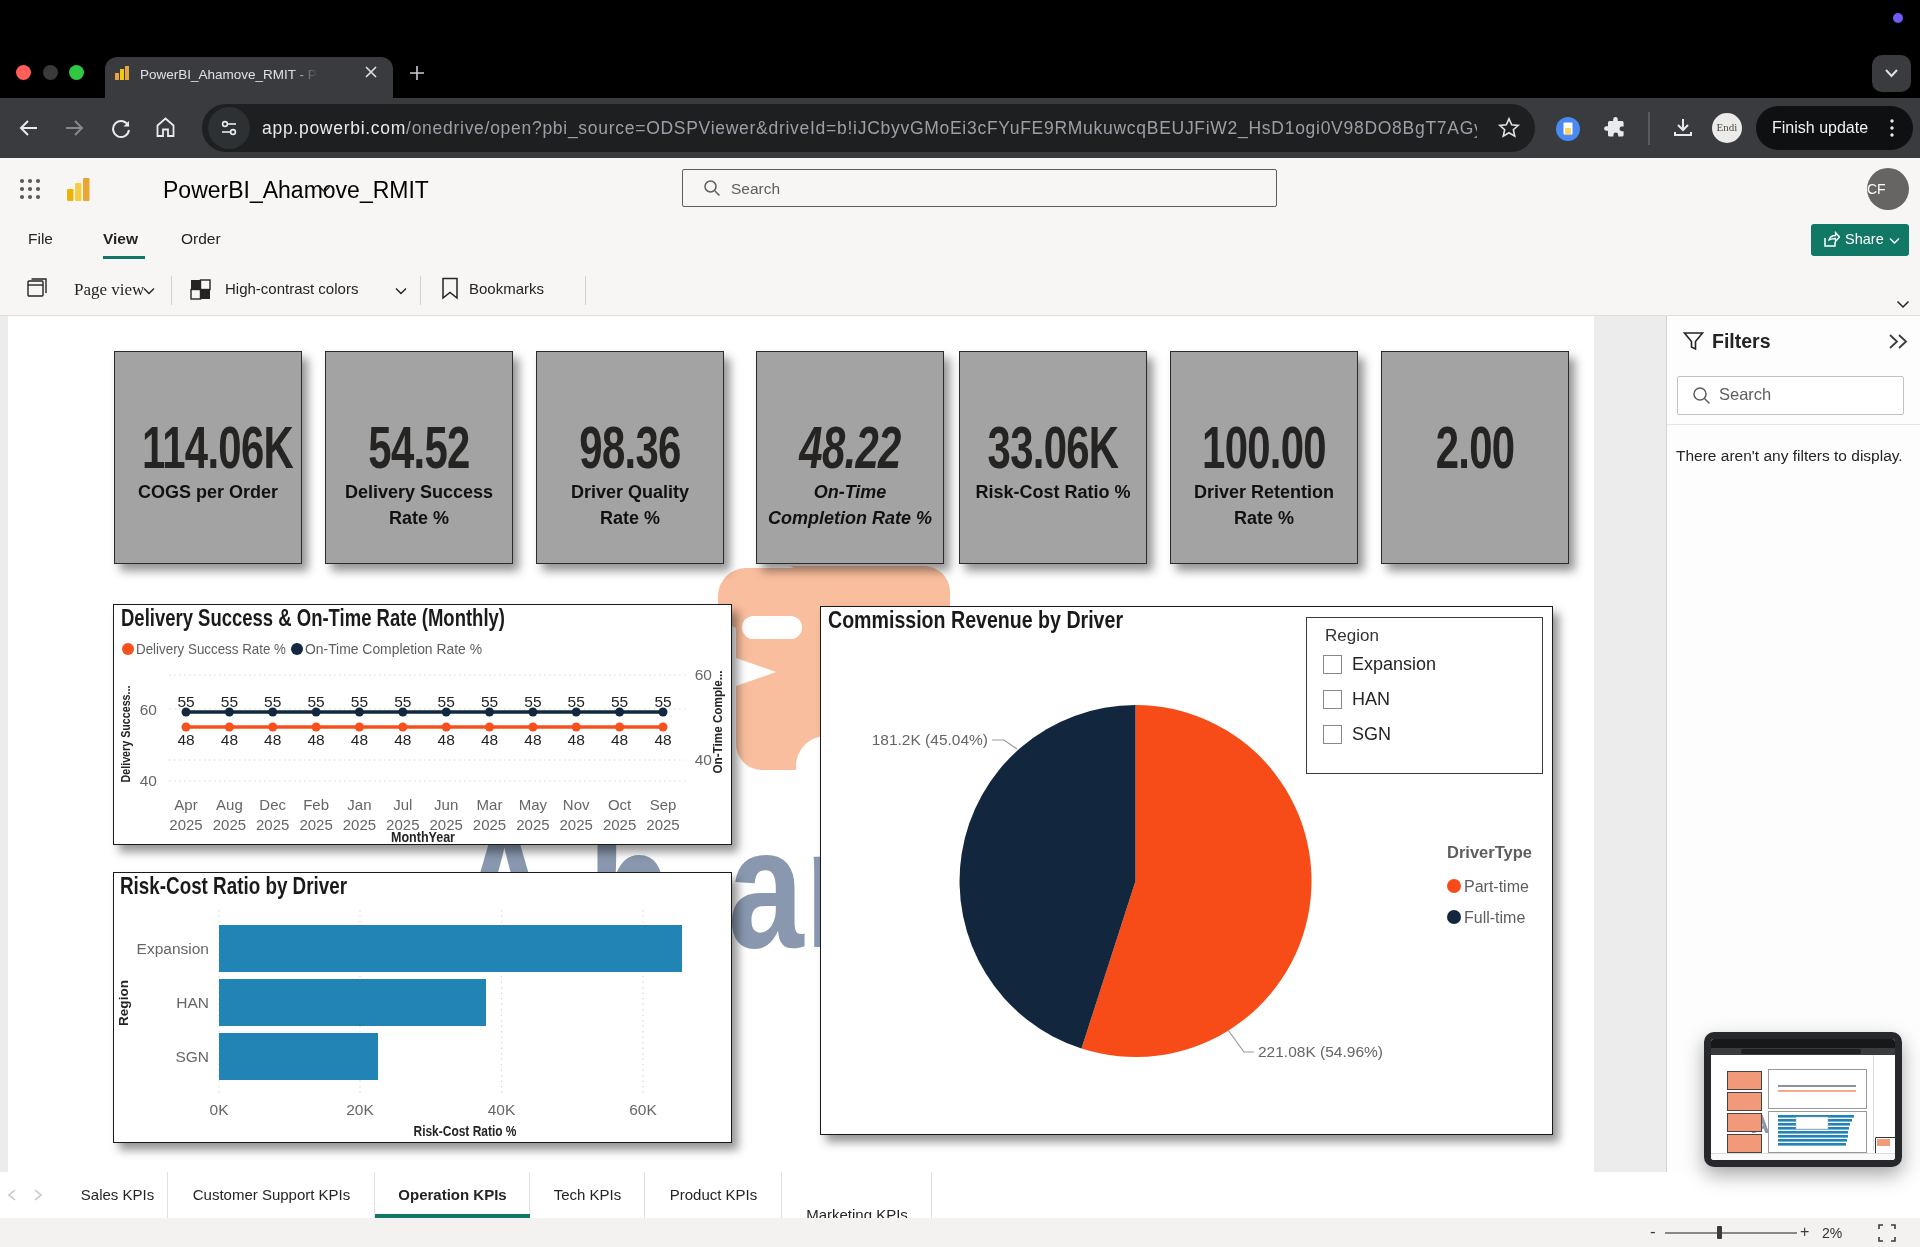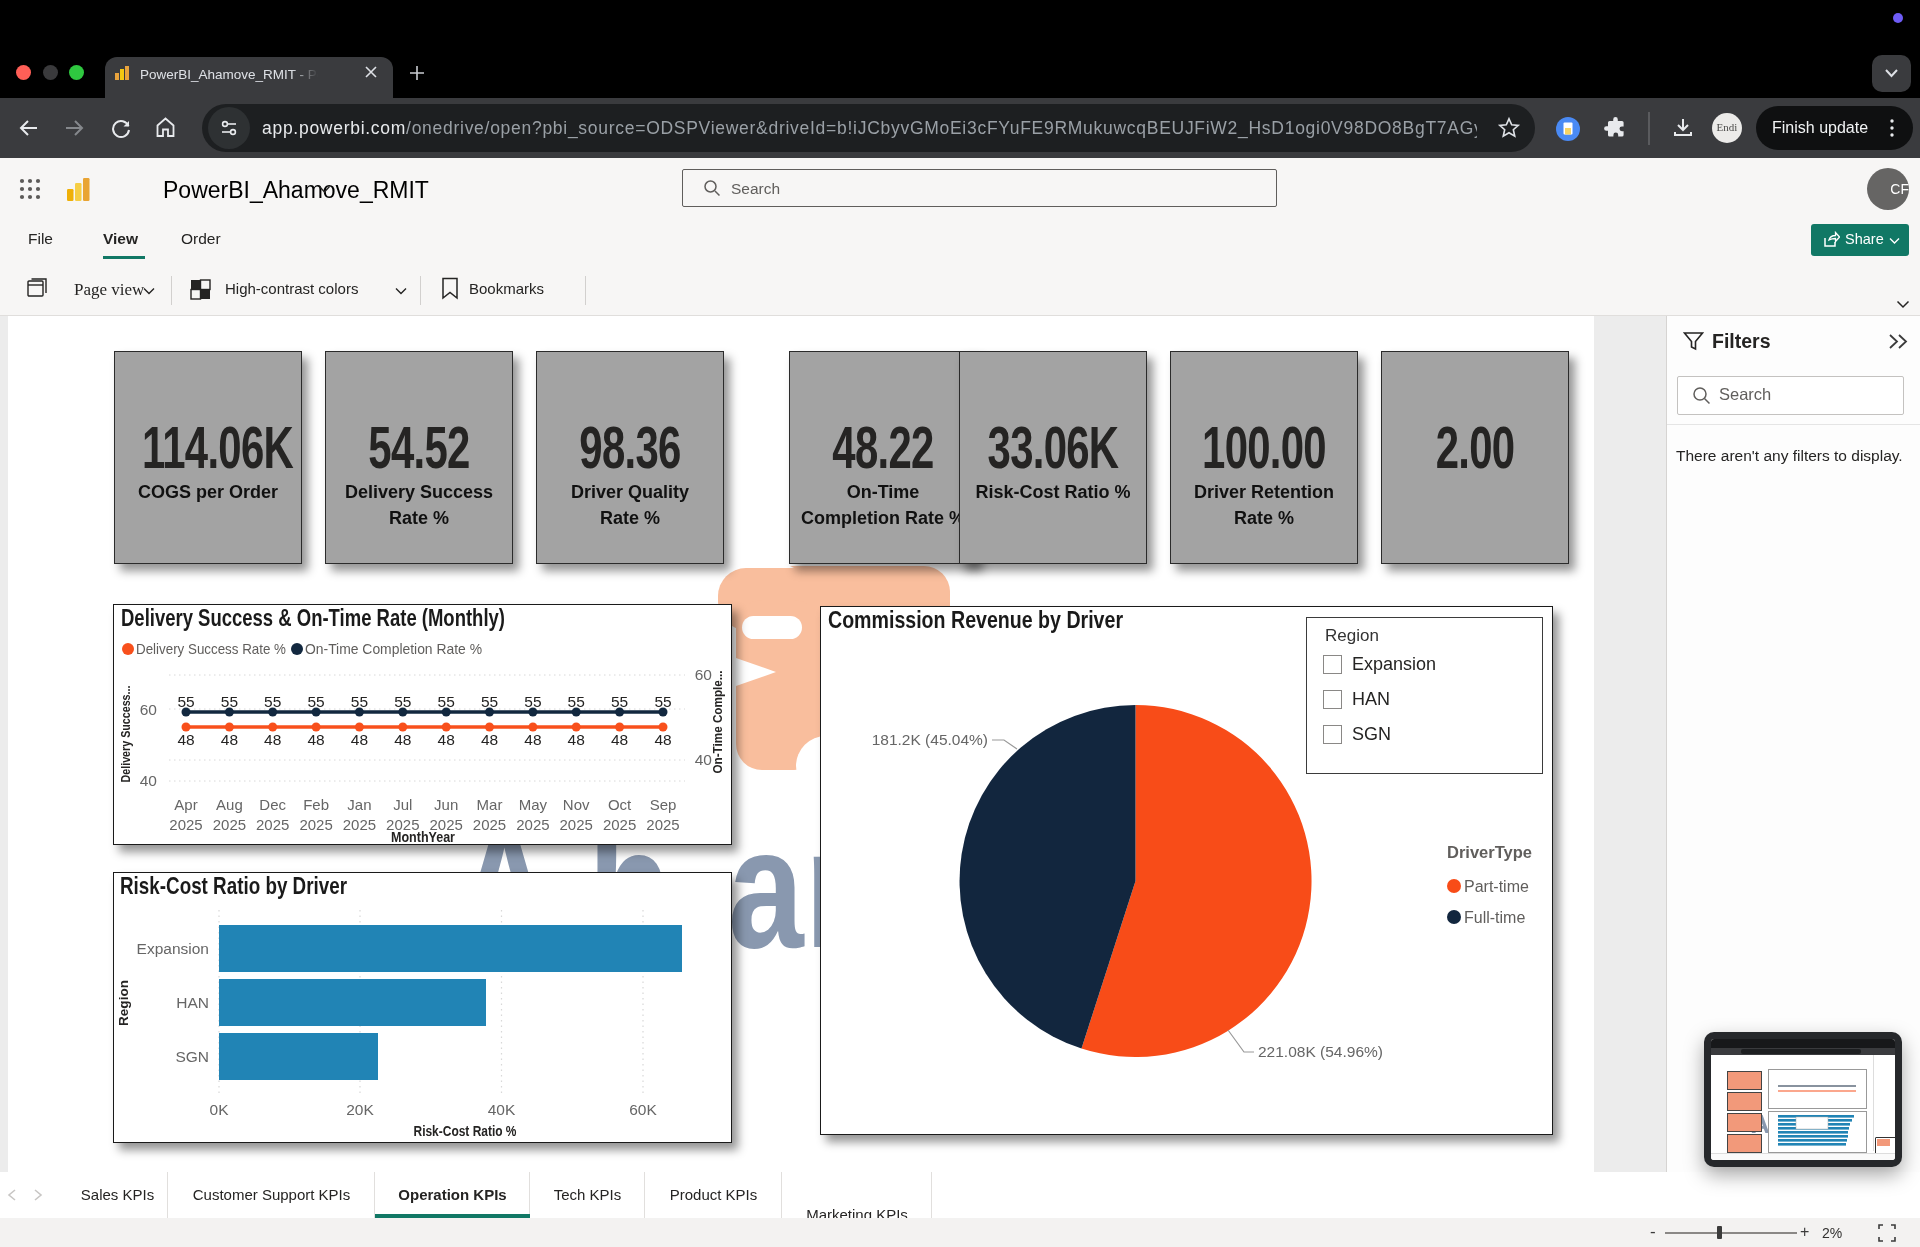--- a/index.html
+++ b/index.html
@@ -118,21 +118,21 @@
   <svg class="abs" style="left:318px;top:185px;" width="13" height="9" viewBox="0 0 13 9">
       <path d="M1.5 1.5 L6.5 7 L11.5 1.5" stroke="#252423" stroke-width="1.4" fill="none"></path>
     </svg>
   <div class="abs" style="left:682px;top:169px;width:595px;height:38px;border:1px solid #605E5C;border-radius:2px;box-sizing:border-box;background:#F7F6F5;"></div>
   <svg class="abs" style="left:703px;top:179px;" width="18" height="18" viewBox="0 0 18 18">
       <circle cx="7.5" cy="7.5" r="5.5" stroke="#605E5C" stroke-width="1.5" fill="none"></circle>
       <path d="M12 12 L16.5 16.5" stroke="#605E5C" stroke-width="1.5"></path>
     </svg>
   <div class="abs" style="left:731px;top:178px;width:100px;height:21px;font-size:15.5px;color:#605E5C;line-height:21px;">Search</div>
   <div class="abs" style="left:1867px;top:168px;width:42px;height:42px;border-radius:50%;background:#666564;"></div>
-  <div class="abs" style="left:1867px;top:181px;width:42px;height:17px;text-align:right;font-size:14px;color:#fff;line-height:17px;">CF</div>
+  <div class="abs" style="left:1867px;top:181px;width:42px;height:17px;text-align:left;font-size:14px;color:#fff;line-height:17px;">CF</div>
 
   <div class="abs" style="left:28px;top:230px;font-size:15.5px;color:#252423;">File</div>
   <div class="abs" style="left:103px;top:230px;font-size:15.5px;color:#252423;font-weight:600;">View</div>
   <div class="abs" style="left:103px;top:256px;width:42px;height:3px;background:#117865;"></div>
   <div class="abs" style="left:181px;top:230px;font-size:15.5px;color:#252423;">Order</div>
   <div class="abs" style="left:1811px;top:224px;width:98px;height:32px;background:#117865;border-radius:3px;"></div>
   <svg class="abs" style="left:1822px;top:231px;" width="18" height="18" viewBox="0 0 18 18">
     <path d="M3 7 V15 H13 V11" stroke="#fff" stroke-width="1.5" fill="none"></path>
       <path d="M7 9 C8 5.5 10.5 4.5 13.5 4.5 L13.5 1.5 L17.5 6 L13.5 10.5 L13.5 7.5 C11 7.5 8.8 8 7 9 Z" stroke="#fff" stroke-width="1.3" fill="none"></path>
   </svg>
@@ -201,21 +201,21 @@
       <div class="lbl">COGS per Order</div>
     </div>
   <div class="card" style="left:325px;">
       <div class="num">54.52</div>
       <div class="lbl">Delivery Success<br>Rate %</div>
     </div>
   <div class="card" style="left:536px;">
       <div class="num">98.36</div>
       <div class="lbl">Driver Quality<br>Rate %</div>
     </div>
-  <div class="card" style="left:789px;">
+  <div class="card" style="left:756px;font-style:italic;">
       <div class="num">48.22</div>
       <div class="lbl">On-Time<br>Completion Rate %</div>
     </div>
   <div class="card" style="left:959px;">
       <div class="num">33.06K</div>
       <div class="lbl">Risk-Cost Ratio %</div>
     </div>
   <div class="card" style="left:1170px;">
       <div class="num">100.00</div>
       <div class="lbl">Driver Retention<br>Rate %</div>

